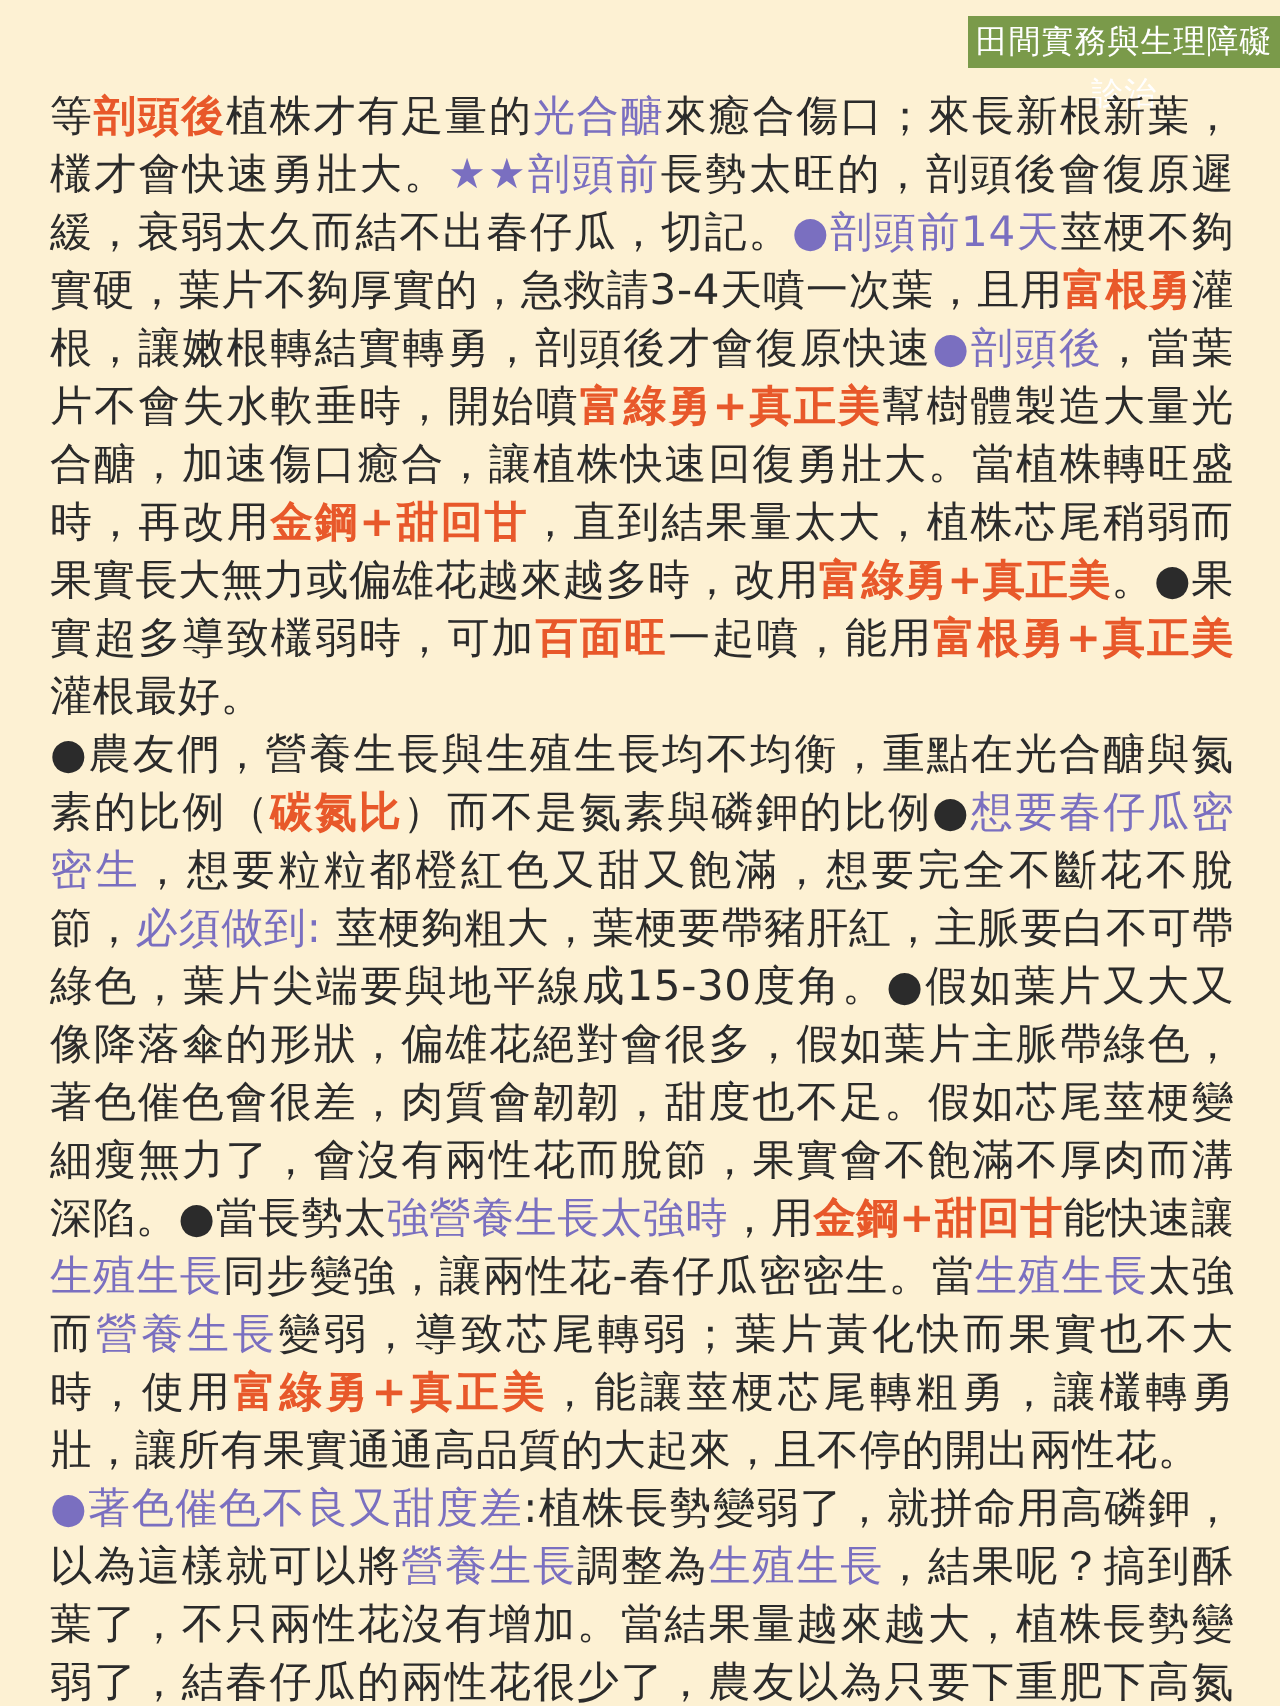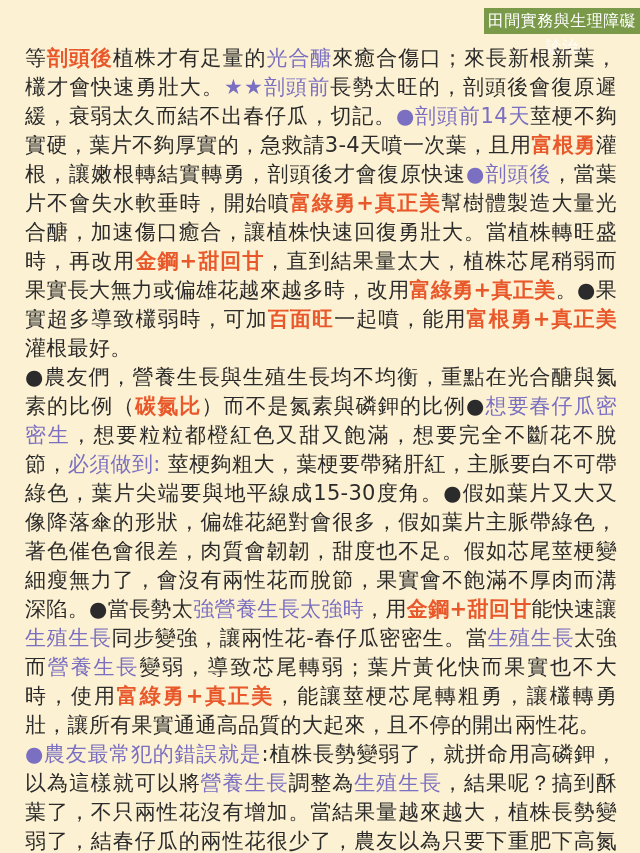--- a/index.html
+++ b/index.html
@@ -45,14 +45,14 @@
 </head>
 <body>
 
 <div class="header-tab">
   <span>田間實務與生理障礙診治</span>
 </div>
 
 <div class="content">
   <p class="para"><span>等</span><span class="o">剖頭後</span><span>植株才有足量的</span><span class="p">光合醣</span><span>來癒合傷口；來長新根新葉，欉才會快速勇壯大。</span><span class="p">★★剖頭前</span><span>長勢太旺的，剖頭後會復原遲緩，衰弱太久而結不出春仔瓜，切記。</span><span class="p">●剖頭前14天</span><span>莖梗不夠實硬，葉片不夠厚實的，急救請3-4天噴一次葉，且用</span><span class="o">富根勇</span><span>灌根，讓嫩根轉結實轉勇，剖頭後才會復原快速</span><span class="p">●剖頭後</span><span>，當葉片不會失水軟垂時，開始噴</span><span class="o">富綠勇+真正美</span><span>幫樹體製造大量光合醣，加速傷口癒合，讓植株快速回復勇壯大。當植株轉旺盛時，再改用</span><span class="o">金鋼+甜回甘</span><span>，直到結果量太大，植株芯尾稍弱而果實長大無力或偏雄花越來越多時，改用</span><span class="o">富綠勇+真正美</span><span>。●果實超多導致欉弱時，可加</span><span class="o">百面旺</span><span>一起噴，能用</span><span class="o">富根勇+真正美</span><span>灌根最好。</span></p>
   <p class="para"><span>●農友們，營養生長與生殖生長均不均衡，重點在光合醣與氮素的比例（</span><span class="o">碳氮比</span><span>）而不是氮素與磷鉀的比例●</span><span class="p">想要春仔瓜密密生</span><span>，想要粒粒都橙紅色又甜又飽滿，想要完全不斷花不脫節，</span><span class="p">必須做到:</span><span> 莖梗夠粗大，葉梗要帶豬肝紅，主脈要白不可帶綠色，葉片尖端要與地平線成15-30度角。●假如葉片又大又像降落傘的形狀，偏雄花絕對會很多，假如葉片主脈帶綠色，著色催色會很差，肉質會韌韌，甜度也不足。假如芯尾莖梗變細瘦無力了，會沒有兩性花而脫節，果實會不飽滿不厚肉而溝深陷。●當長勢太</span><span class="p">強營養生長太強時</span><span>，用</span><span class="o">金鋼+甜回甘</span><span>能快速讓</span><span class="p">生殖生長</span><span>同步變強，讓兩性花-春仔瓜密密生。當</span><span class="p">生殖生長</span><span>太強而</span><span class="p">營養生長</span><span>變弱，導致芯尾轉弱；葉片黃化快而果實也不大時，使用</span><span class="o">富綠勇+真正美</span><span>，能讓莖梗芯尾轉粗勇，讓欉轉勇壯，讓所有果實通通高品質的大起來，且不停的開出兩性花。</span></p>
-  <p class="para"><span class="p">●農友最常犯的錯誤就是</span><span>:植株長勢變弱了，就拼命用高磷鉀，以為這樣就可以將</span><span class="p">營養生長</span><span>調整為</span><span class="p">生殖生長</span><span>，結果呢？搞到酥葉了，不只兩性花沒有增加。當結果量越來越大，植株長勢變弱了，結春仔瓜的兩性花很少了，農友以為只要下重肥下高氮肥就能讓欉轉勇壯，不只兩性花沒有增加，反而搞到氮過剩，著色催色不良又甜度差。</span></p>
+  <p class="para"><span class="p">●著色催色不良又甜度差</span><span>:植株長勢變弱了，就拼命用高磷鉀，以為這樣就可以將</span><span class="p">營養生長</span><span>調整為</span><span class="p">生殖生長</span><span>，結果呢？搞到酥葉了，不只兩性花沒有增加。當結果量越來越大，植株長勢變弱了，結春仔瓜的兩性花很少了，農友以為只要下重肥下高氮肥就能讓欉轉勇壯，不只兩性花沒有增加，反而搞到氮過剩，著色催色不良又甜度差。</span></p>
 </div>
 
 </body></html>

